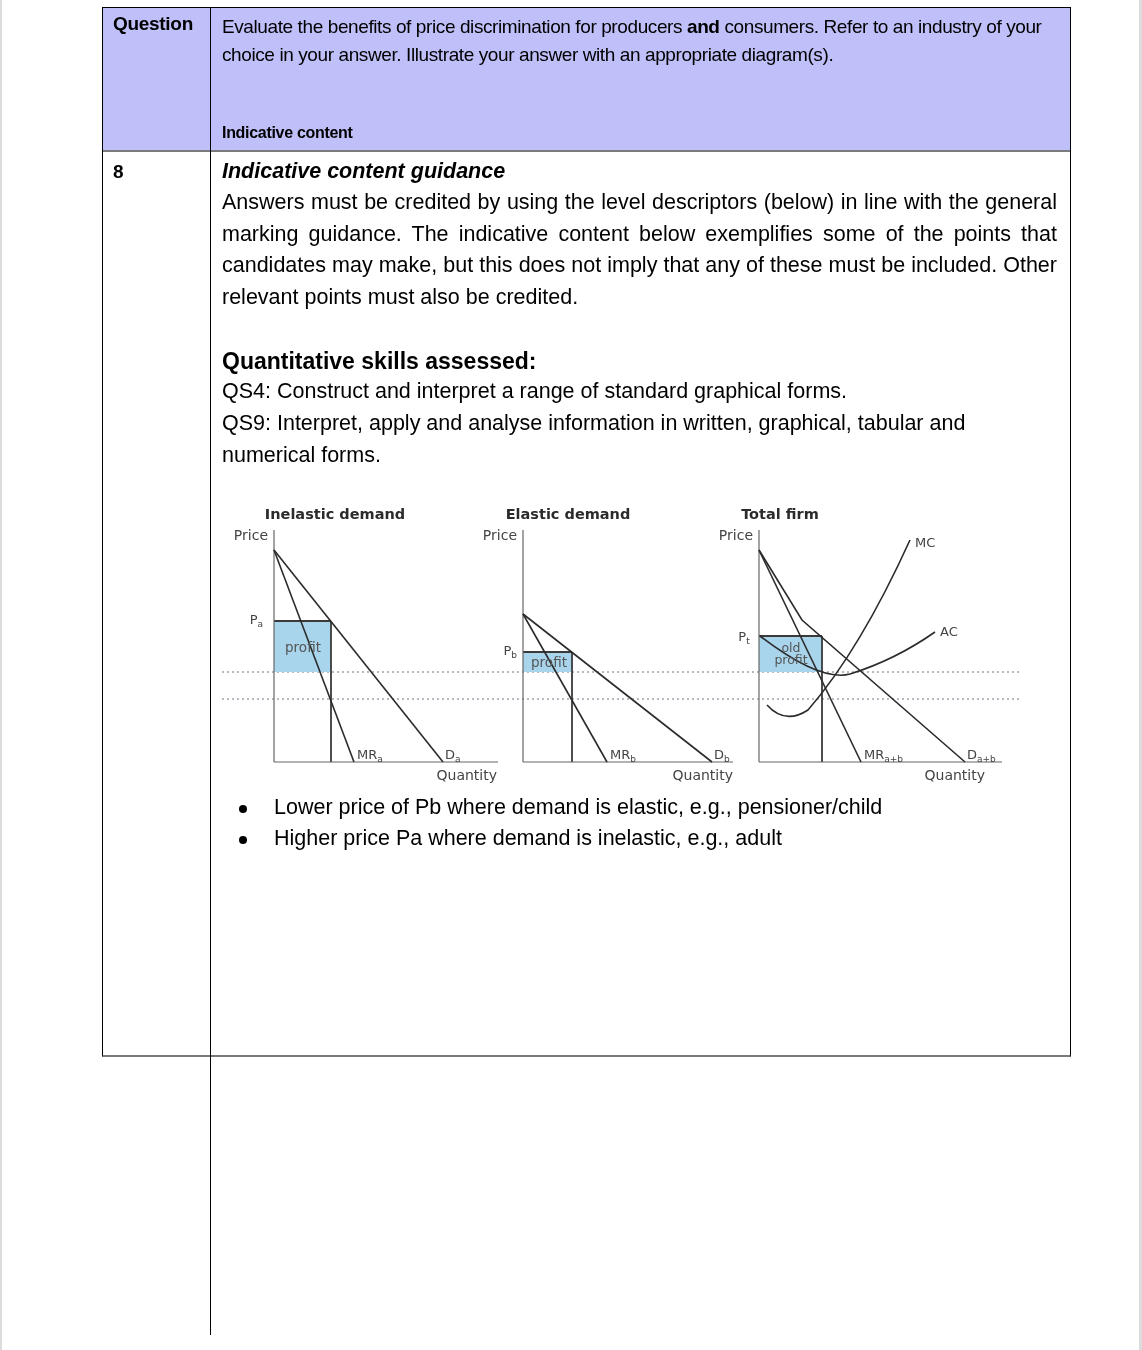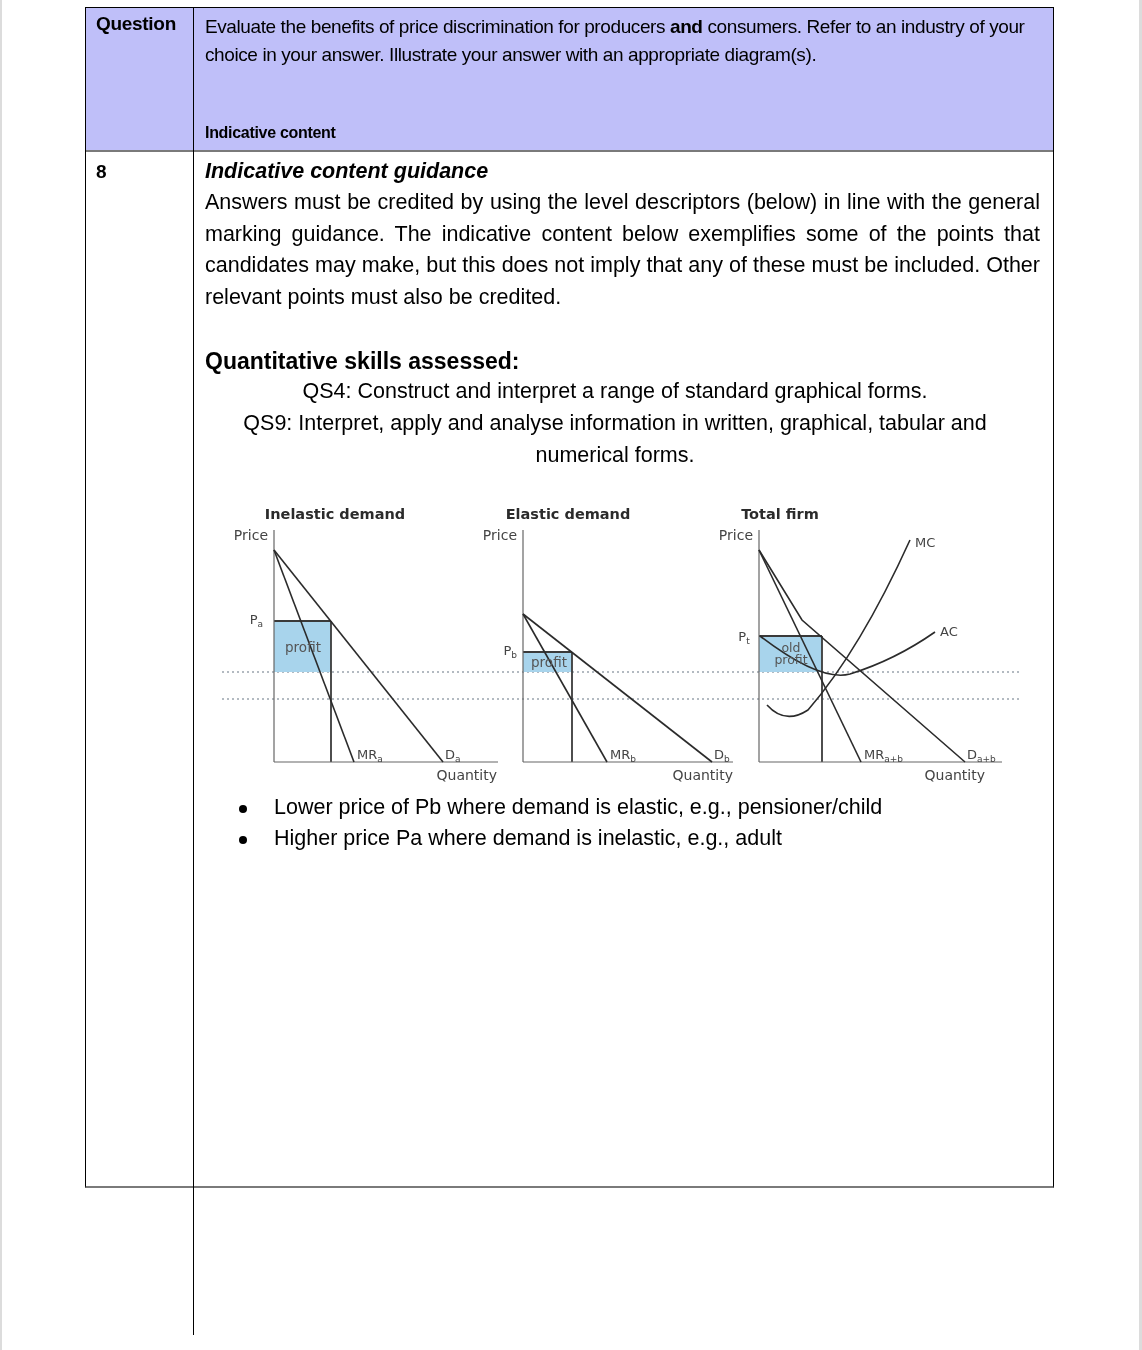--- a/index.html
+++ b/index.html
@@ -1,30 +1,30 @@
 <!DOCTYPE html>
 <html><head>
 <meta charset="utf-8">
 <style>
   html, body { margin:0; padding:0; background:#ffffff; }
   body { width:1142px; height:1350px; position:relative; overflow:hidden; font-family:"Liberation Sans", sans-serif; color:#000; }
   .edge-left { position:absolute; left:0; top:0; width:2px; height:1350px; background:#dcdcdc; }
   .edge-right { position:absolute; left:1139px; top:0; width:3px; height:1350px; background:#dcdcdc; }
-  .table { position:absolute; left:85px; top:7px; width:969px; height:1181px; border:1px solid #000; border-bottom:2px solid #7a7a7a; box-sizing:border-box; }
+  .table { position:absolute; left:102px; top:7px; width:969px; height:1050px; border:1px solid #000; border-bottom:2px solid #7a7a7a; box-sizing:border-box; }
   .row-head { position:absolute; left:0; top:0; width:967px; height:142px; background:#bfbff9; border-bottom:2px solid #7a7a7a; }
   .col-div { position:absolute; left:107px; top:0; width:1px; height:1327px; background:#000; }
   .q-label { position:absolute; left:10px; top:5px; font-family:"Liberation Sans", sans-serif; font-weight:bold; font-size:19px; letter-spacing:-0.3px; }
   .q-text { position:absolute; left:119px; top:5px; width:820px; font-family:"Liberation Sans", sans-serif; font-size:19px; line-height:28px; letter-spacing:-0.4px; }
   .q-text b { font-weight:bold; }
   .ic-label { position:absolute; left:119px; top:116px; font-weight:bold; font-size:16px; letter-spacing:-0.3px; }
   .num { position:absolute; left:10px; top:153px; font-weight:bold; font-size:19px; }
   .guid-title { position:absolute; left:119px; top:151px; font-weight:bold; font-size:21.5px;font-style:italic; }
   .guid-body { position:absolute; left:119px; top:179px; width:835px; font-size:21.5px; line-height:31.5px; text-align:justify; }
   .qs-title { position:absolute; left:119px; top:340px; font-weight:bold; font-size:23px; }
-  .qs-line { position:absolute; left:119px; font-size:21.5px; line-height:31.5px; width:820px;text-align:center; }
+  .qs-line { position:absolute; left:119px; font-size:21.5px; line-height:31.5px; width:820px; }
   .diagram { position:absolute; left:140px; top:490px; width:800px; height:300px; }
   .bullets { position:absolute; left:147px; top:792px; width:760px; margin:0; padding:0; list-style:none; }
   .bullets li { position:relative; padding-left:42px; font-size:21.5px; line-height:31.3px; text-align:justify; }
   .bullets li .dot { position:absolute; left:7px; top:13px; width:8px; height:8px; border-radius:50%; background:#000; }
   svg text { font-family:"DejaVu Sans", sans-serif; }
 </style>
 </head>
 <body>
 
 <div class="edge-left"></div>

